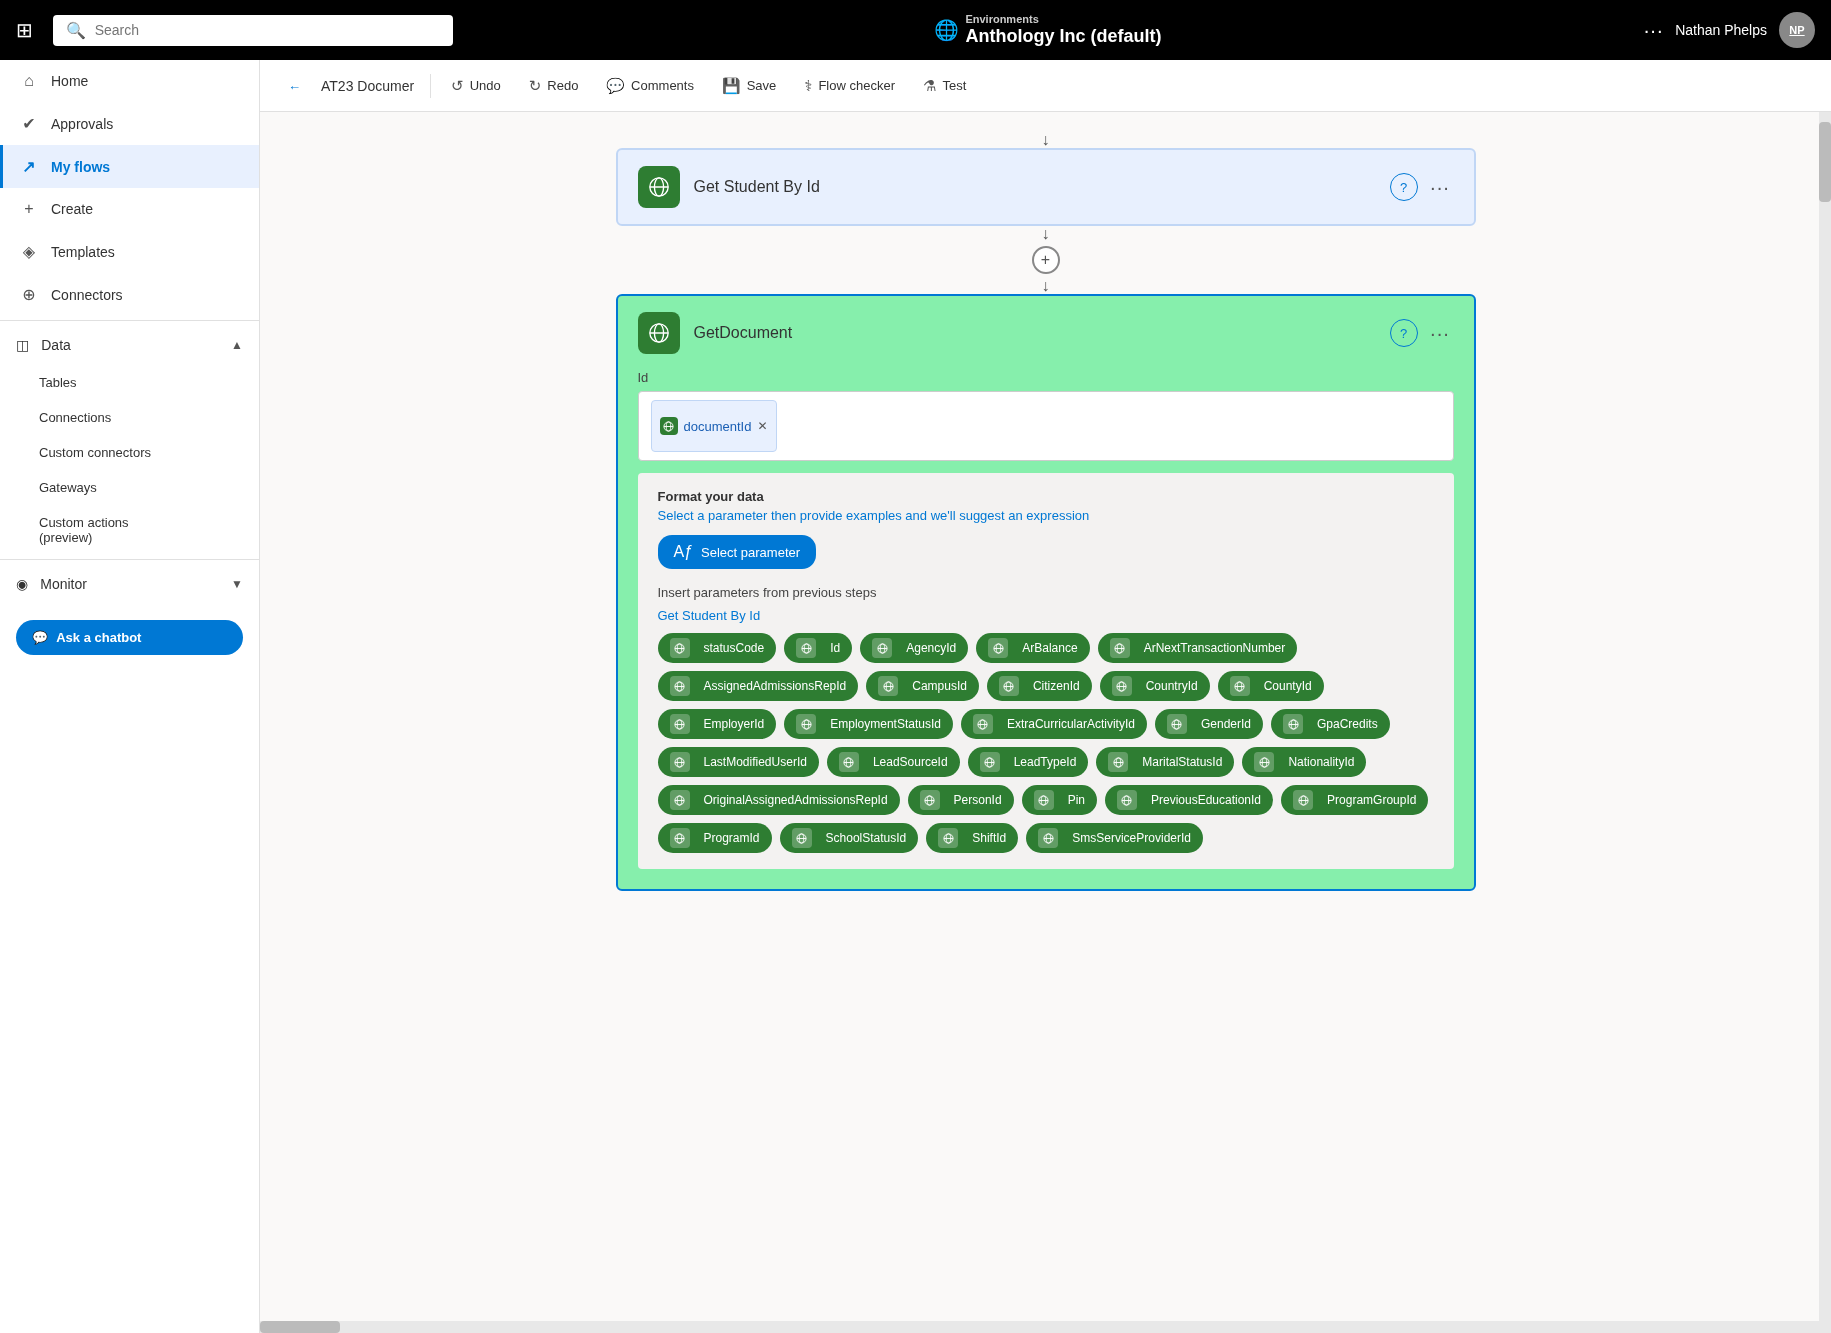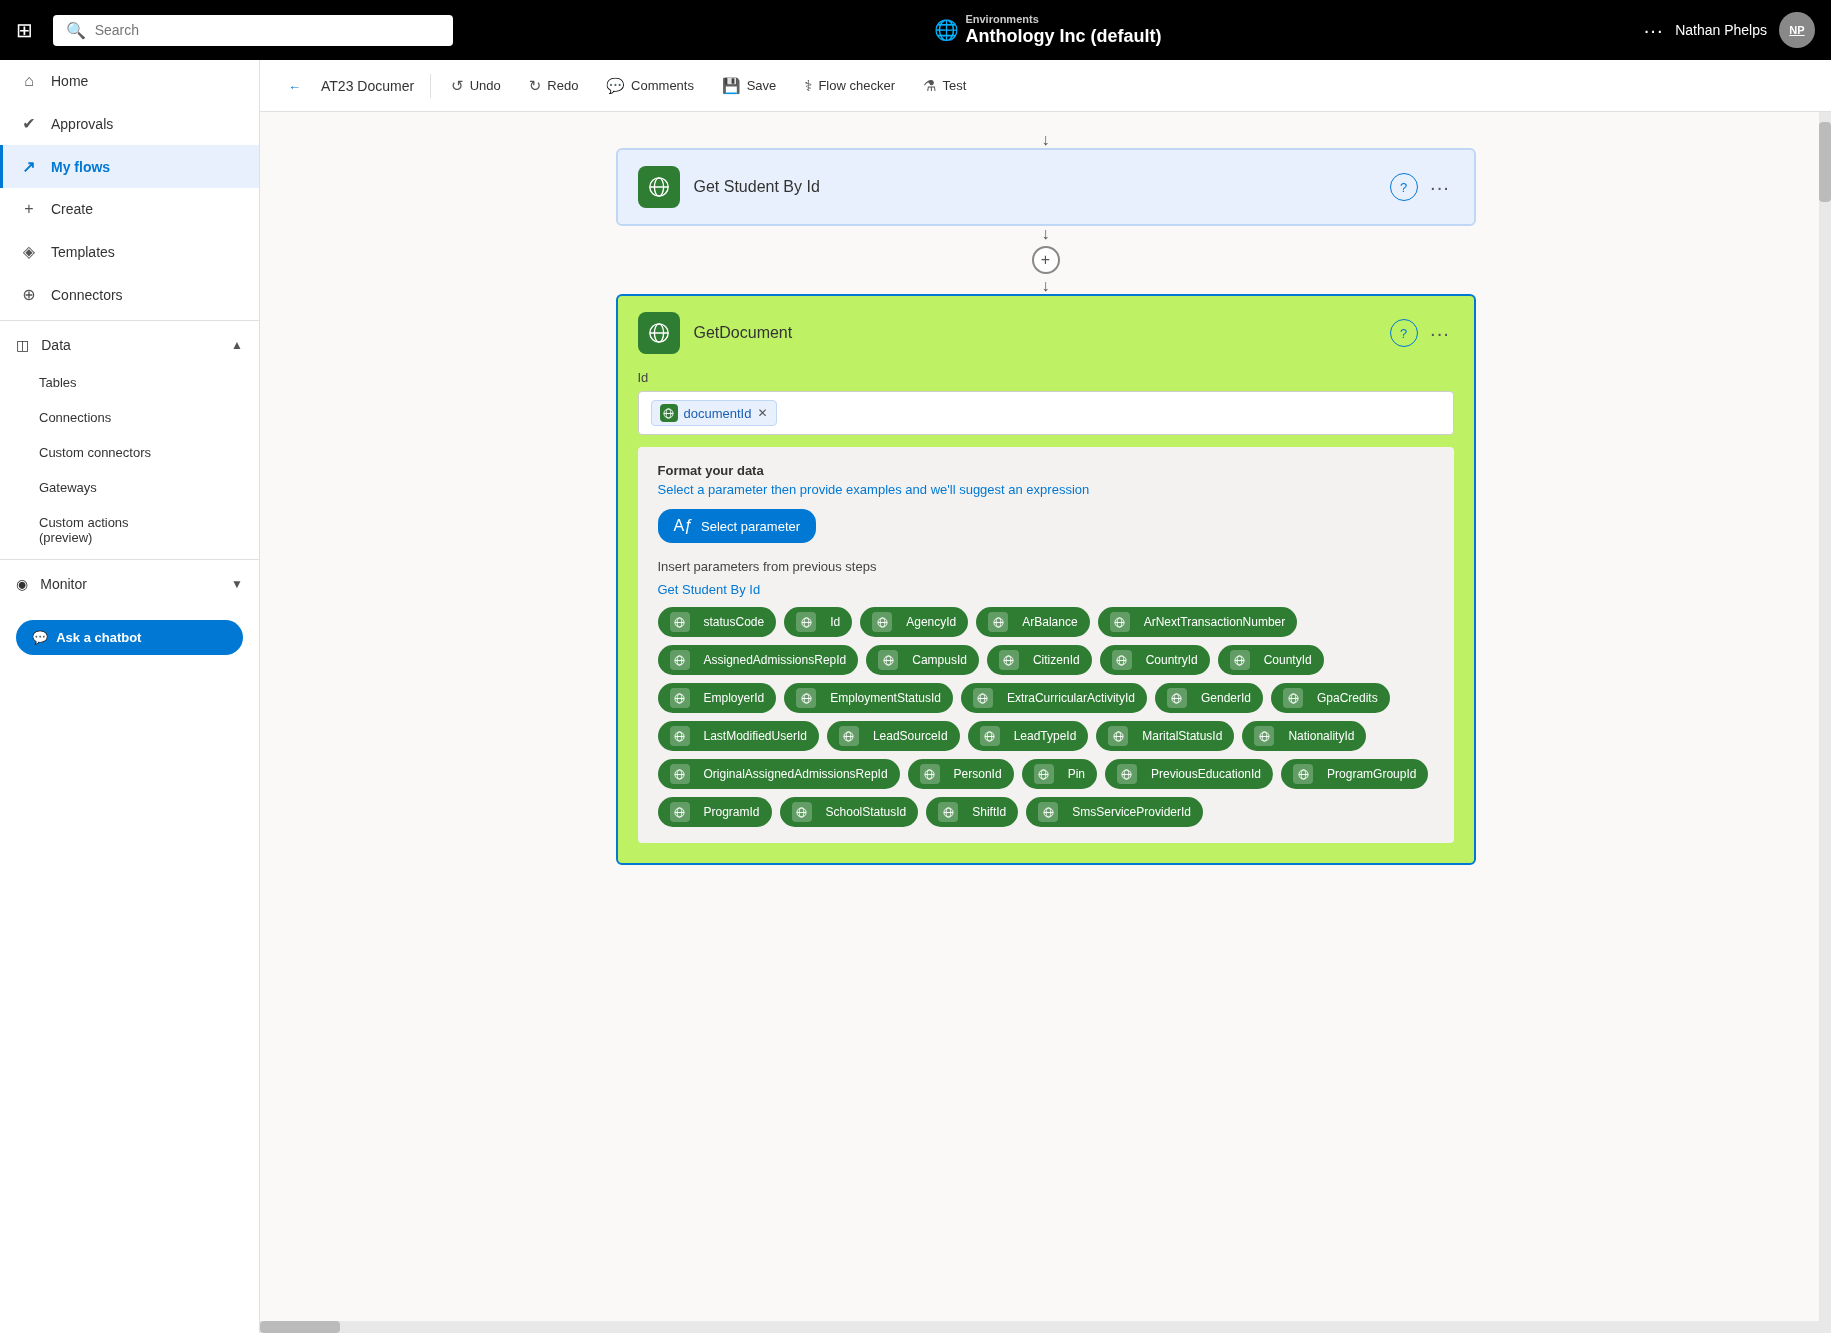--- a/index.html
+++ b/index.html
@@ -140,21 +140,21 @@
     .flow-step {
       width: 860px;
       background: #e8f0fe;
       border: 2px solid #c0d6f5;
       border-radius: 6px;
       margin: 0 auto;
       overflow: hidden;
     }
     .flow-step.active-step {
       border: 2px solid #0078d4;
-      background: #bef264;
+      background: #86efac;
     }
     .flow-step-header {
       display: flex; align-items: center;
       padding: 16px 20px;
       gap: 14px;
       cursor: pointer;
     }
     .flow-step-icon {
       width: 42px; height: 42px;
       background: #2e7d32;
@@ -179,21 +179,21 @@
       border: 1px solid #ccc;
       border-radius: 4px;
       padding: 8px 12px;
       min-height: 40px;
     }
     .field-input .token {
       display: flex; align-items: center; gap: 6px;
       background: #e8f0fe;
       border: 1px solid #c0d6f5;
       border-radius: 4px;
-      padding: 3px 8px;
+      padding: 16px 8px;
       font-size: 13px;
       color: #1a5fb4;
     }
     .field-input .token .tok-icon {
       width: 18px; height: 18px;
       background: #2e7d32;
       border-radius: 4px;
       display: flex; align-items: center; justify-content: center;
       color: #fff; font-size: 10px;
     }

